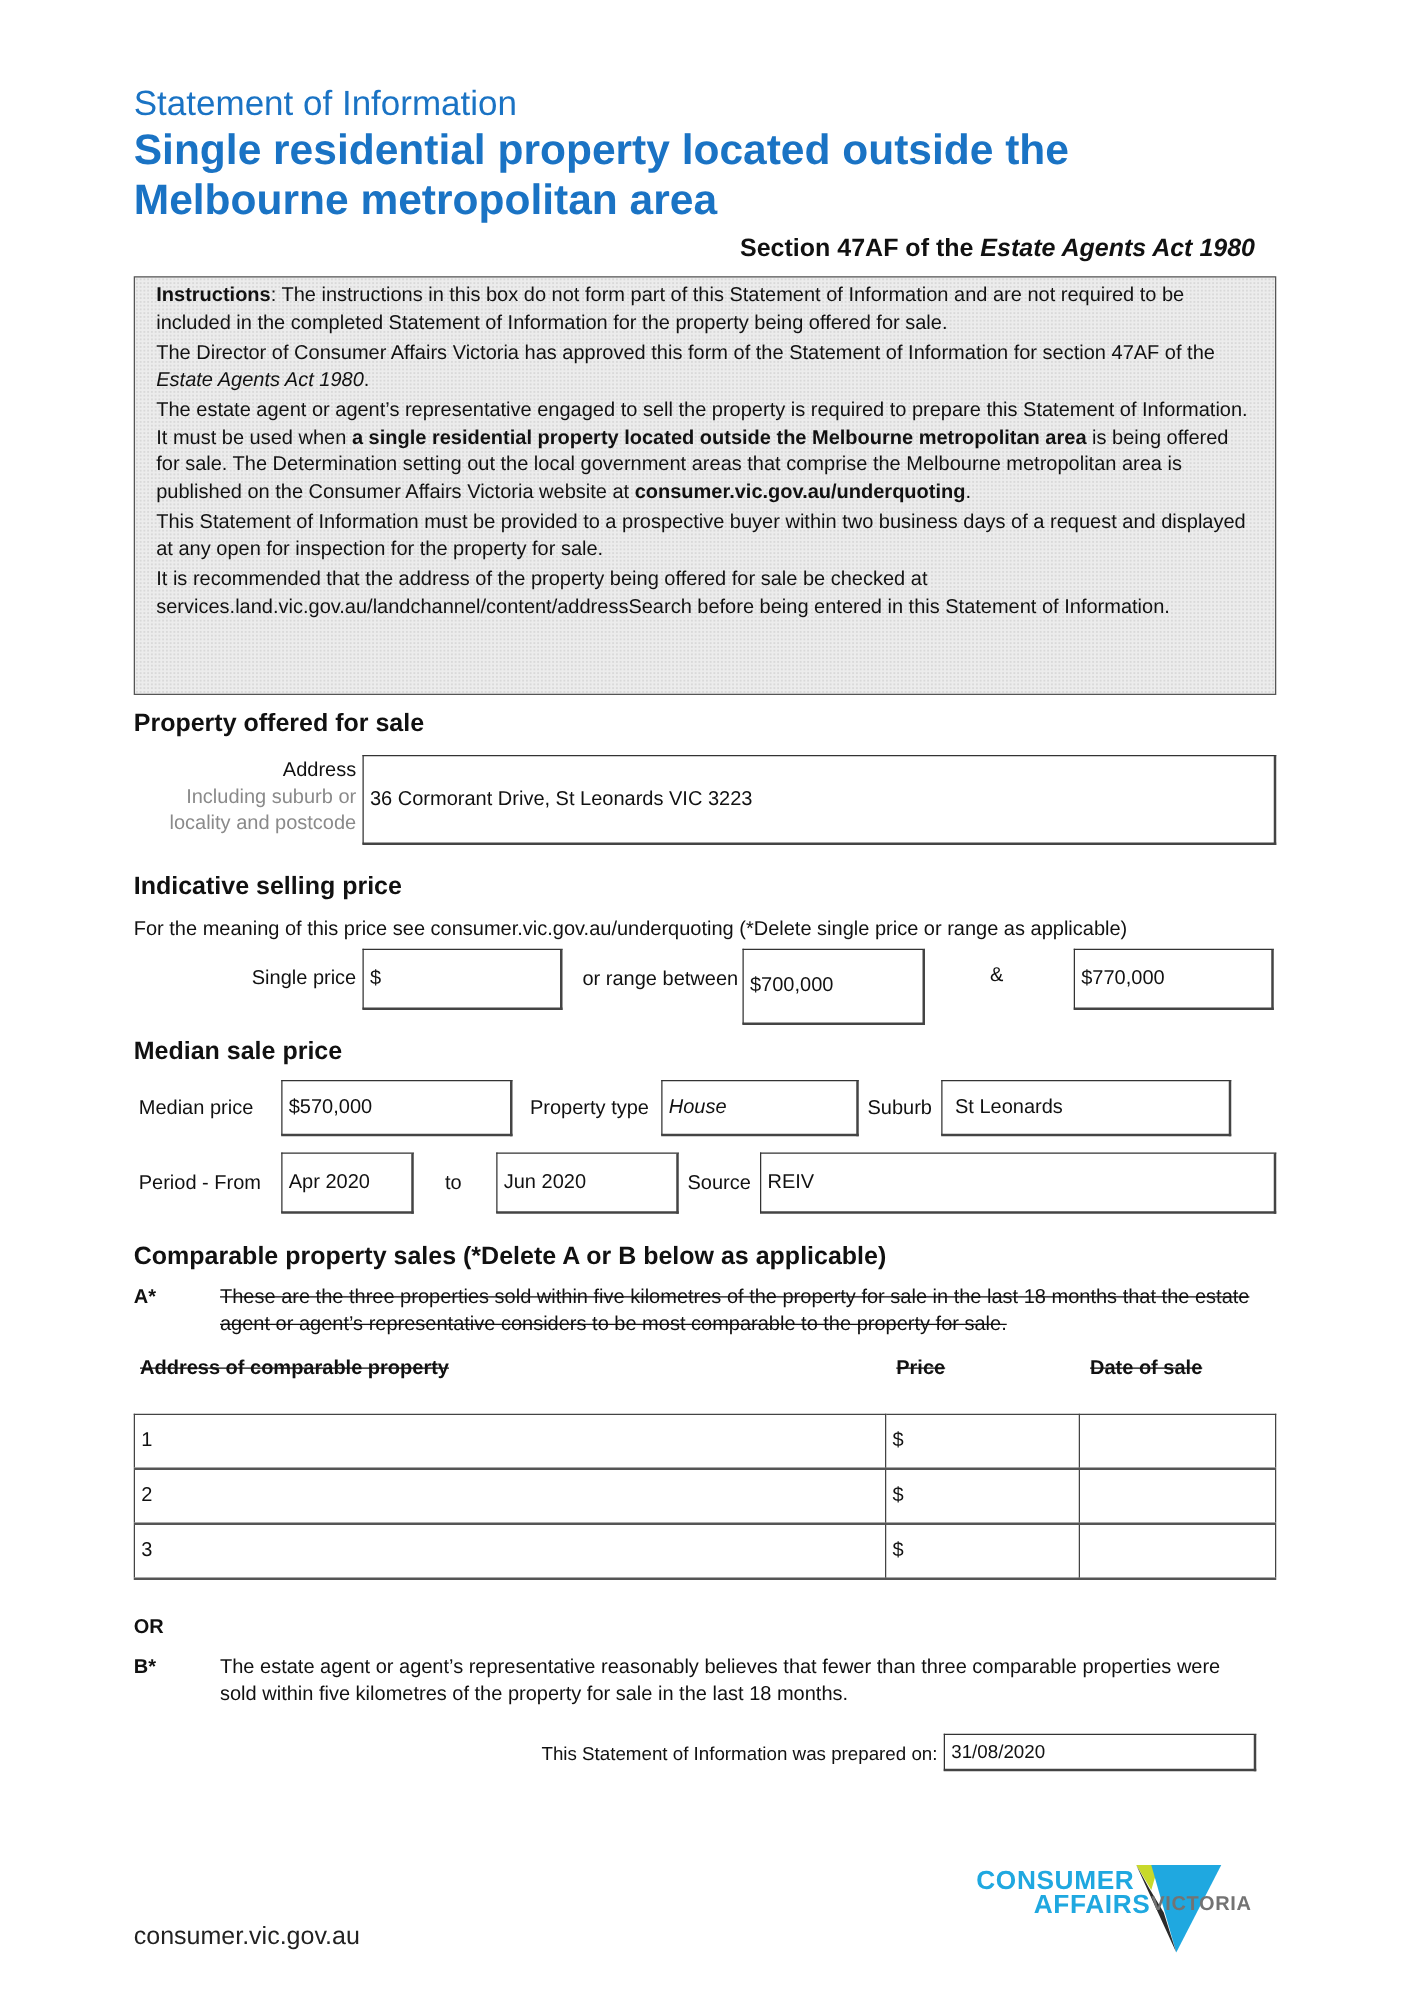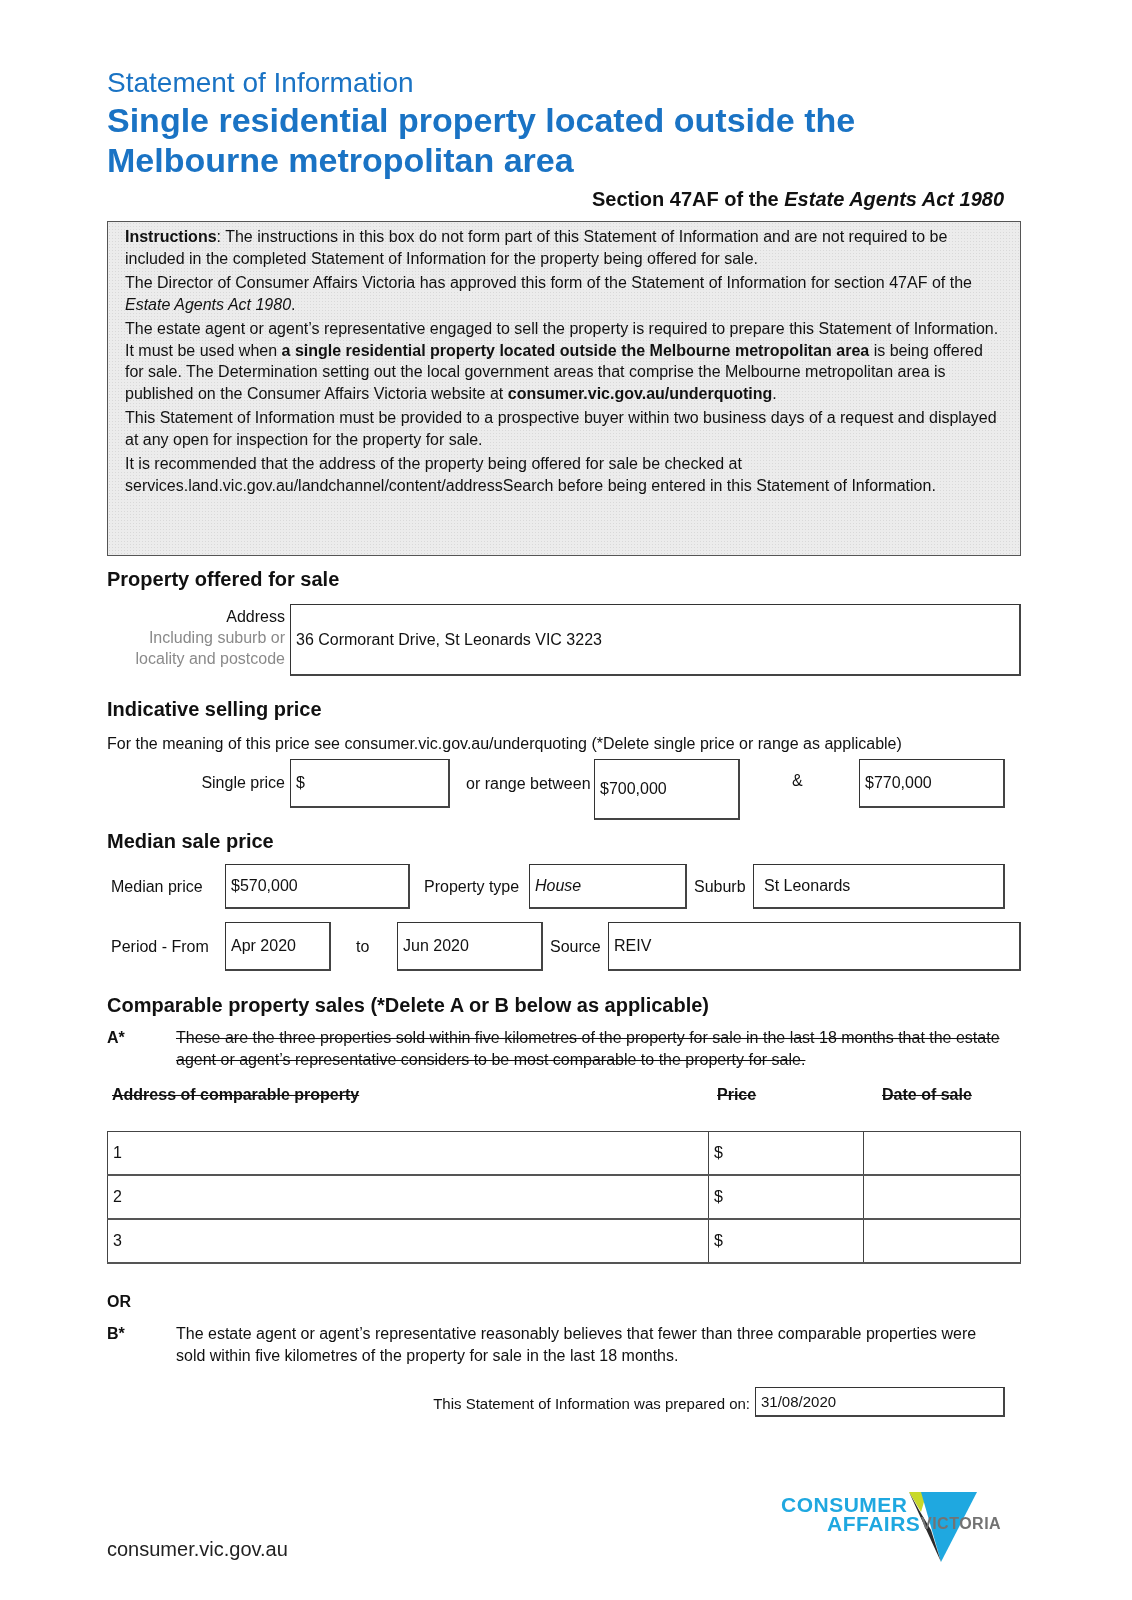--- a/index.html
+++ b/index.html
@@ -81,44 +81,44 @@
 </div>
 <div class="box" style="left:290px; top:604px; width:731px; height:72px;">36 Cormorant Drive, St Leonards VIC 3223</div>
 
 <div class="abs h2" style="top:698px;">Indicative selling price</div>
 <div class="abs lbl" style="left:107px; top:733px;">For the meaning of this price see consumer.vic.gov.au/underquoting (*Delete single price or range as applicable)</div>
 <div class="abs lbl lbl-right" style="left:150px; top:772px; width:135px;">Single price</div>
 <div class="box" style="left:290px; top:759px; width:160px; height:49px;">$</div>
 <div class="abs lbl" style="left:466px; top:773px;">or range between</div>
 <div class="box" style="left:594px; top:759px; width:146px; height:61px;">$700,000</div>
 <div class="abs lbl" style="left:792px; top:770px;">&amp;</div>
-<div class="box" style="left:859px; top:759px; width:146px; height:49px;text-align:center;">$770,000</div>
+<div class="box" style="left:859px; top:759px; width:160px; height:49px;text-align:center;">$770,000</div>
 
 <div class="abs h2" style="top:830px;">Median sale price</div>
 <div class="abs lbl" style="left:111px; top:876px;">Median price</div>
 <div class="box" style="left:225px; top:864px; width:185px; height:45px;">$570,000</div>
 <div class="abs lbl" style="left:424px; top:876px;">Property type</div>
 <div class="box italic" style="left:529px; top:864px; width:158px; height:45px;">House</div>
 <div class="abs lbl" style="left:694px; top:876px;">Suburb</div>
-<div class="box" style="left:753px; top:864px; width:252px; height:45px;padding-left:10px;">St Leonards</div>
+<div class="box" style="left:753px; top:864px; width:232px; height:45px;padding-left:10px;">St Leonards</div>
 
 <div class="abs lbl" style="left:111px; top:936px;">Period - From</div>
 <div class="box" style="left:225px; top:922px; width:106px; height:49px;">Apr 2020</div>
 <div class="abs lbl" style="left:356px; top:936px;">to</div>
 <div class="box" style="left:397px; top:922px; width:146px; height:49px;">Jun 2020</div>
 <div class="abs lbl" style="left:550px; top:936px;">Source</div>
 <div class="box" style="left:608px; top:922px; width:413px; height:49px;">REIV</div>
 
 <div class="abs h2" style="top:994px;">Comparable property sales (*Delete A or B below as applicable)</div>
 <div class="abs para" style="left:107px; top:1027px; font-weight:bold;">A*</div>
 <div class="abs para strike" style="left:176px; top:1027px; width:845px;">These are the three properties sold within five kilometres of the property for sale in the last 18 months that the estate agent or agent’s representative considers to be most comparable to the property for sale.</div>
 
 <div class="abs para strike" style="left:112px; top:1084px; font-weight:bold;">Address of comparable property</div>
 <div class="abs para strike" style="left:717px; top:1084px; font-weight:bold;">Price</div>
-<div class="abs para strike" style="left:872px; top:1084px; font-weight:bold;margin-left:10px;">Date of sale</div>
+<div class="abs para strike" style="left:872px; top:1084px; font-weight:bold;">Date of sale</div>
 
 <table class="comp">
   <tbody>
     <tr>
       <td style="width:590px;">1</td>
       <td style="width:144px;">$</td>
       <td></td>
     </tr>
     <tr>
       <td>2</td>

